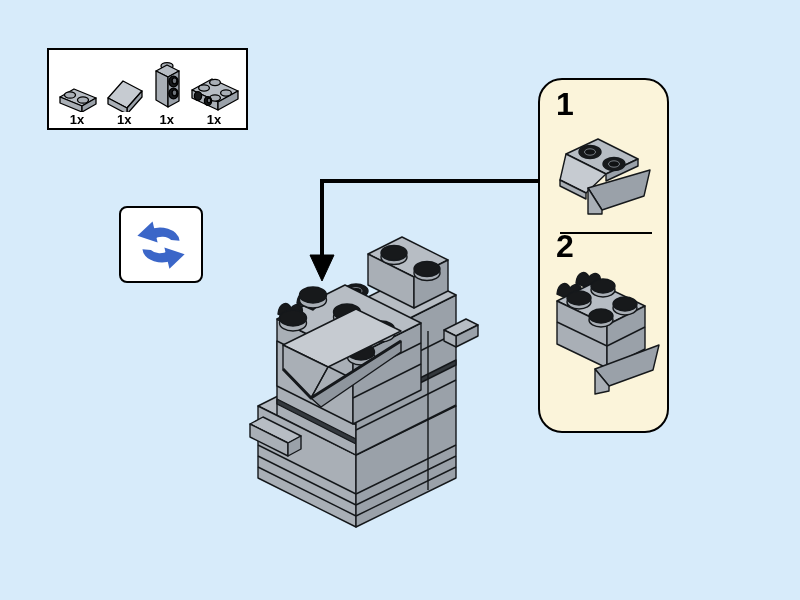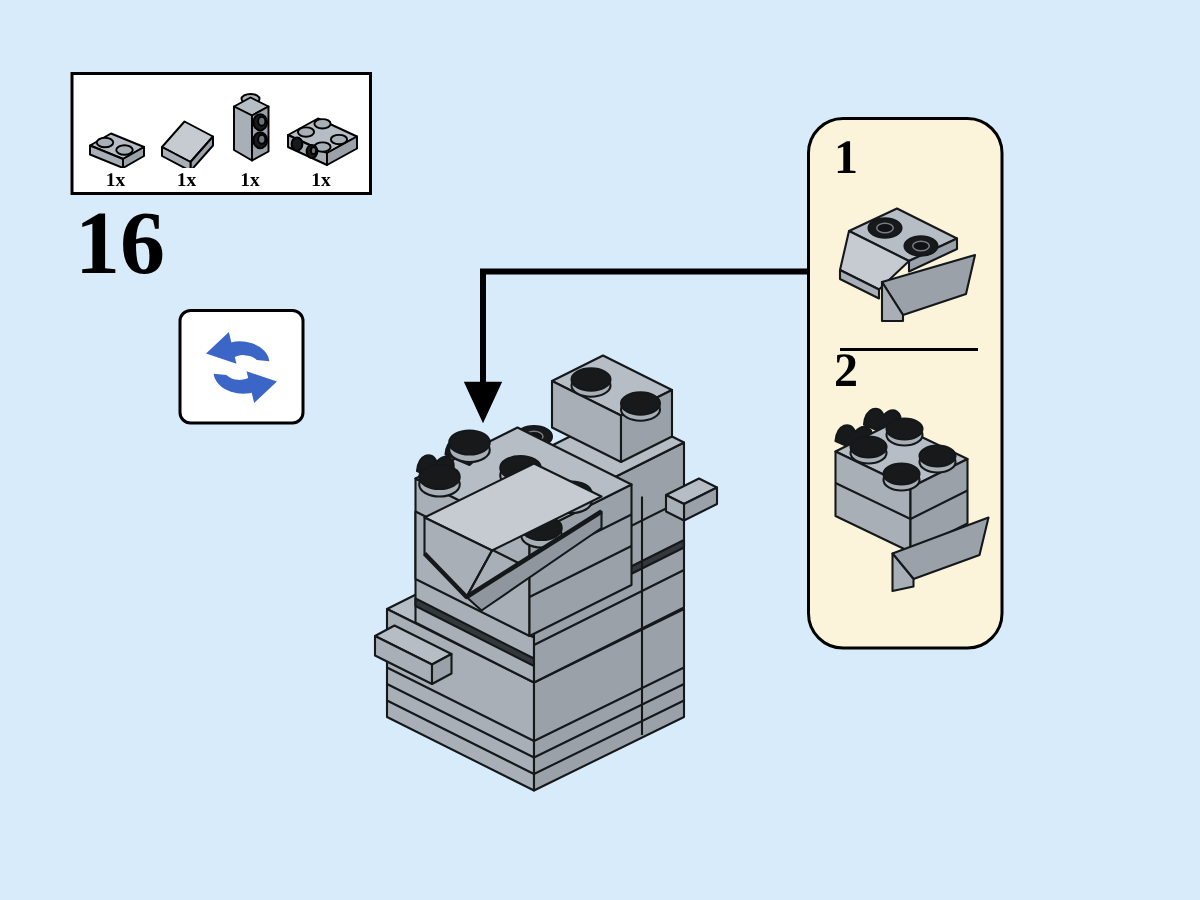--- a/index.html
+++ b/index.html
@@ -1,19 +1,19 @@
 <!DOCTYPE html>
 <html><head>
 <meta charset="utf-8">
 <style>
   html,body{margin:0;padding:0;}
   .page{
     position:relative;width:800px;height:600px;overflow:hidden;
     background:#d7ebfa;
-    font-family:Liberation Serif, serif;
+    font-family:Liberation Sans, sans-serif;
   }
   
   .parts-box{
     position:absolute;left:47px;top:48px;width:201px;height:82px;
     background:#ffffff;border:2.5px solid #000;box-sizing:border-box;
     display:flex;align-items:flex-end;justify-content:space-between;
     padding:4px 6px 2px 6px;
   }
   .part-cell{display:flex;flex-direction:column;align-items:center;justify-content:flex-end;height:100%;}
   .part-count{font-size:13px;font-weight:700;color:#000;line-height:1;margin-top:1px;}
@@ -95,21 +95,20 @@
           <ellipse cx="27" cy="30" rx="5.4" ry="3.1" fill="#a9afb6"></ellipse>
           <ellipse cx="10" cy="28" rx="3.6" ry="4.4" fill="#17191b"></ellipse>
           <ellipse cx="20" cy="33" rx="3.6" ry="4.4" fill="#17191b"></ellipse>
           <ellipse cx="21" cy="32.4" rx="1.8" ry="2.4" fill="#6d737a"></ellipse>
         </g>
       </svg>
       <span class="part-count">1x</span>
     </div>
   </div>
 
-  <div class="step-number">16</div>
 
   <div class="rotate-box">
     <svg width="62" height="54" viewBox="0 0 72 64">
       <g fill="#3b66c8">
         <path d="M58,27 A23,17 0 0 0 21,15 L28,25 A13,9 0 0 1 48,26 Z"></path>
         <polygon points="26,4 8,21 32,29"></polygon>
         <path d="M14,37 A23,17 0 0 0 51,49 L44,39 A13,9 0 0 1 24,38 Z"></path>
         <polygon points="46,60 64,43 40,35"></polygon>
       </g>
     </svg>

